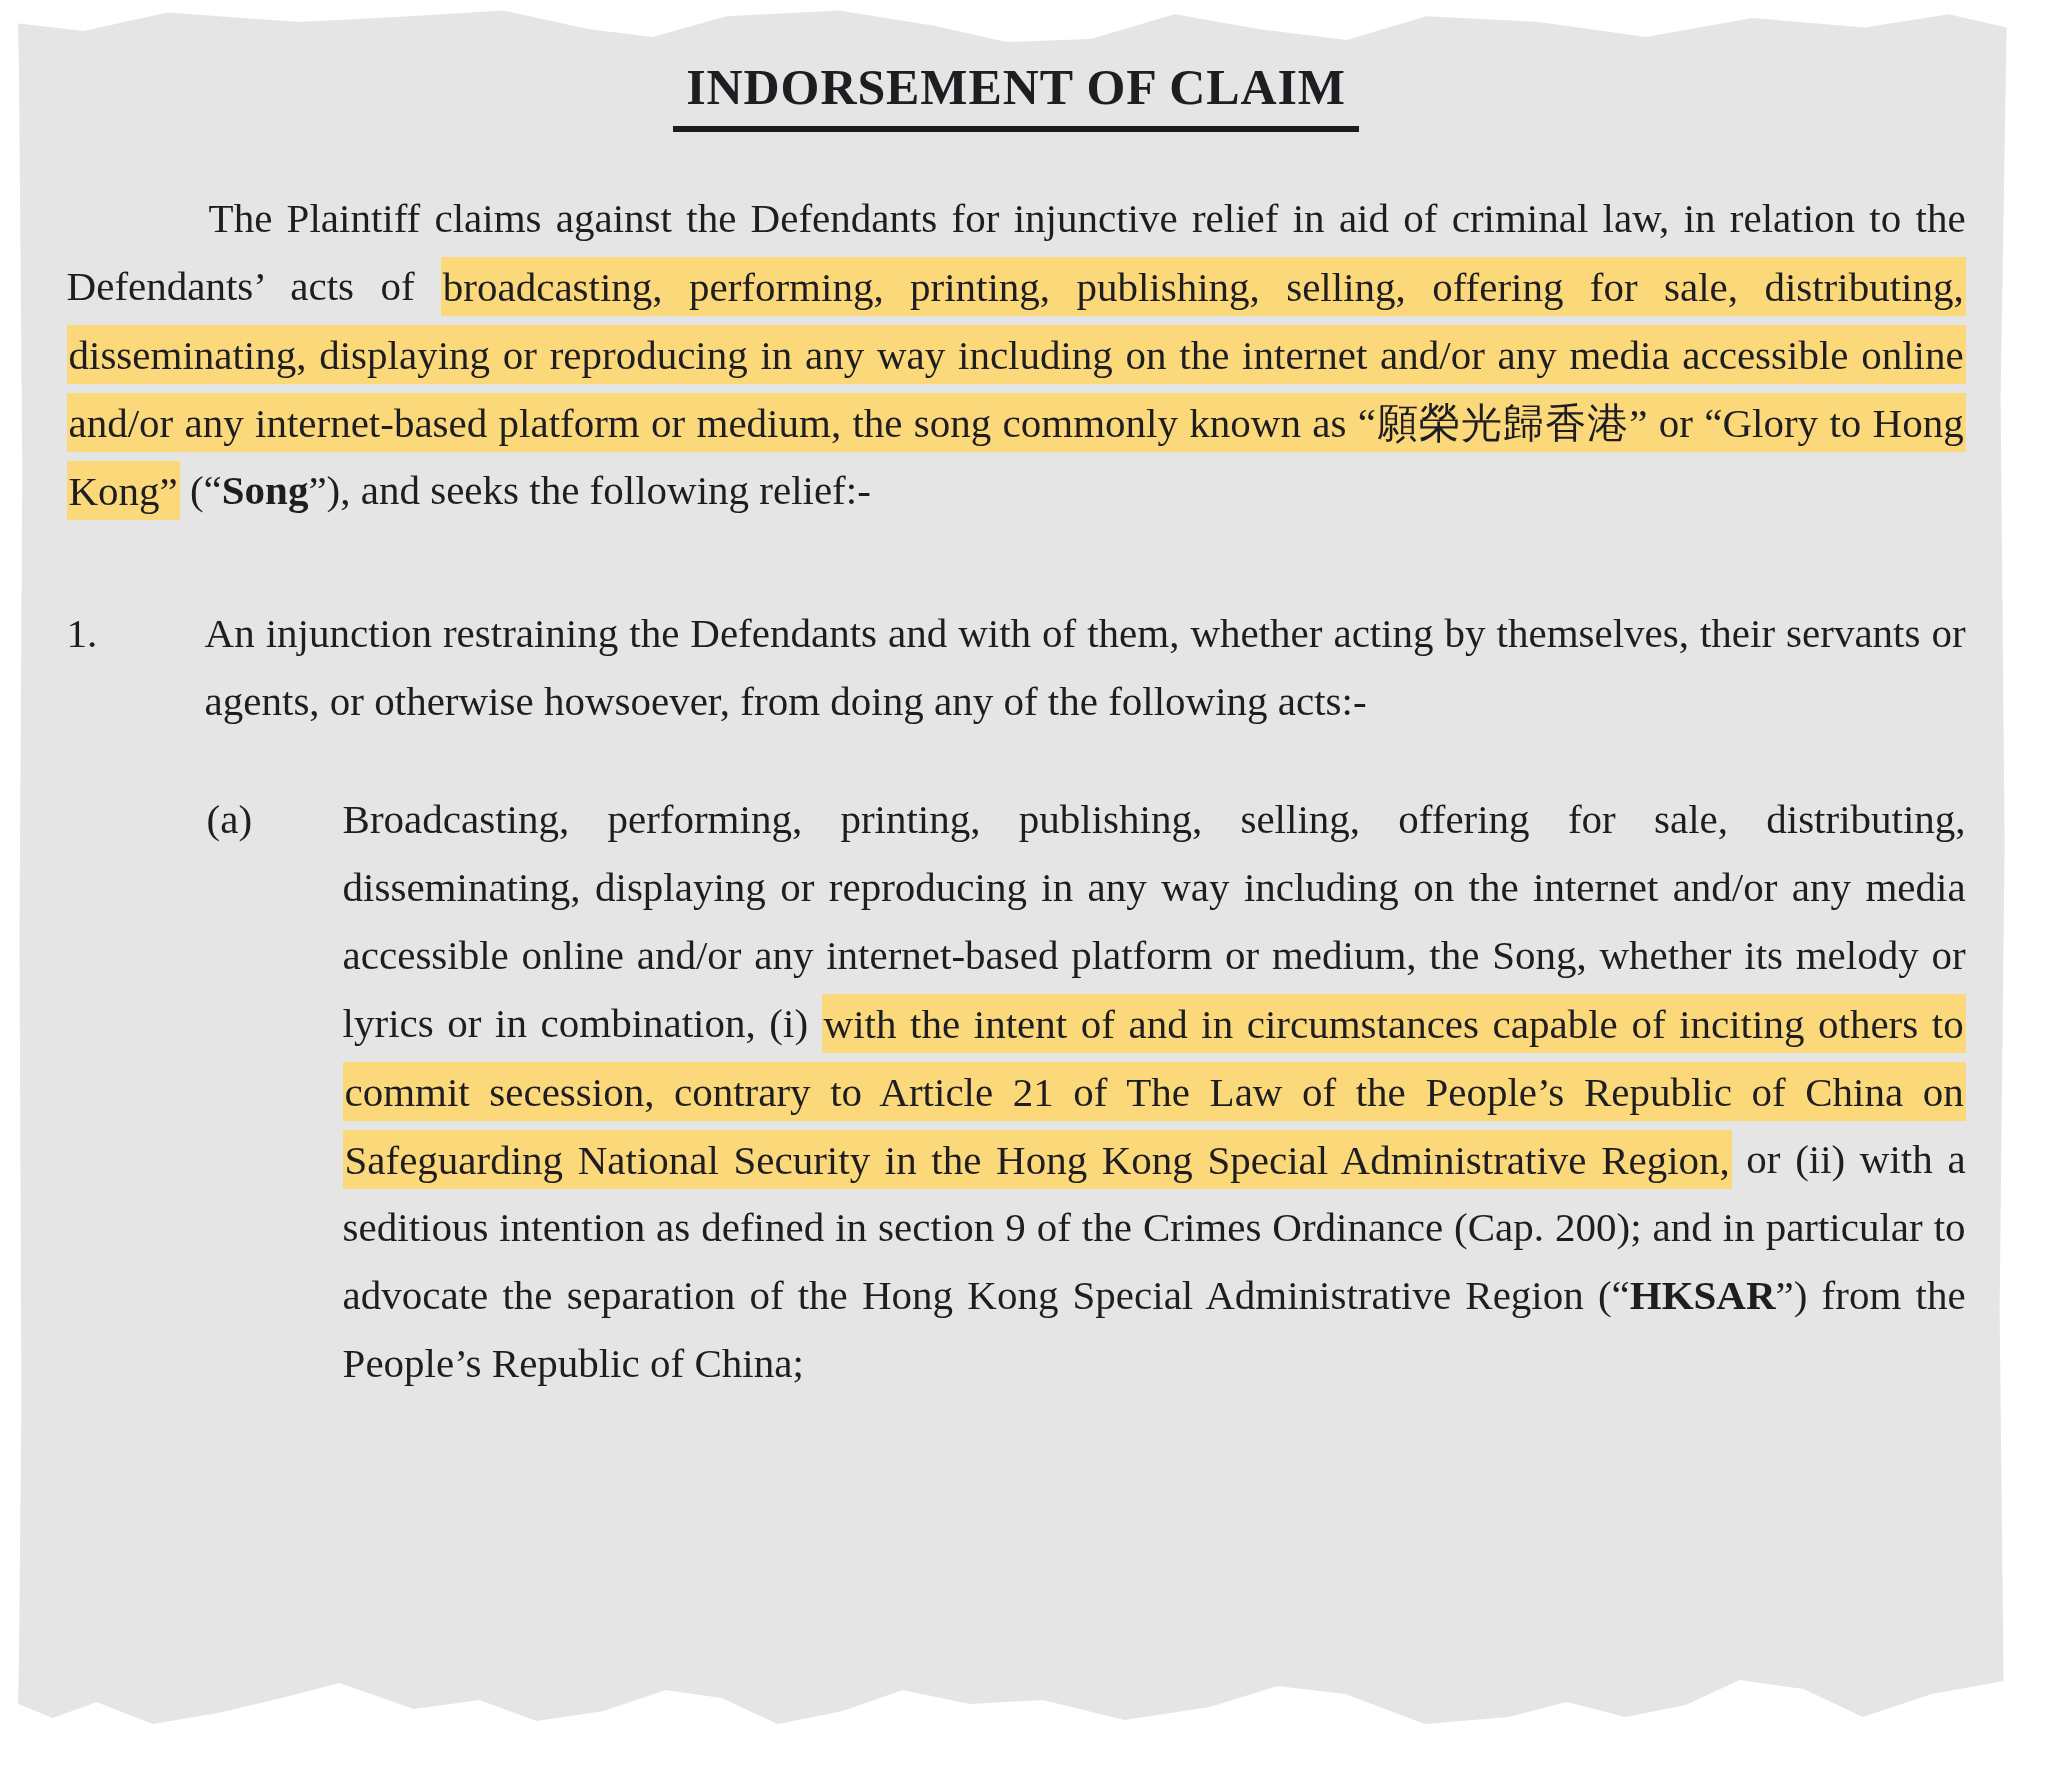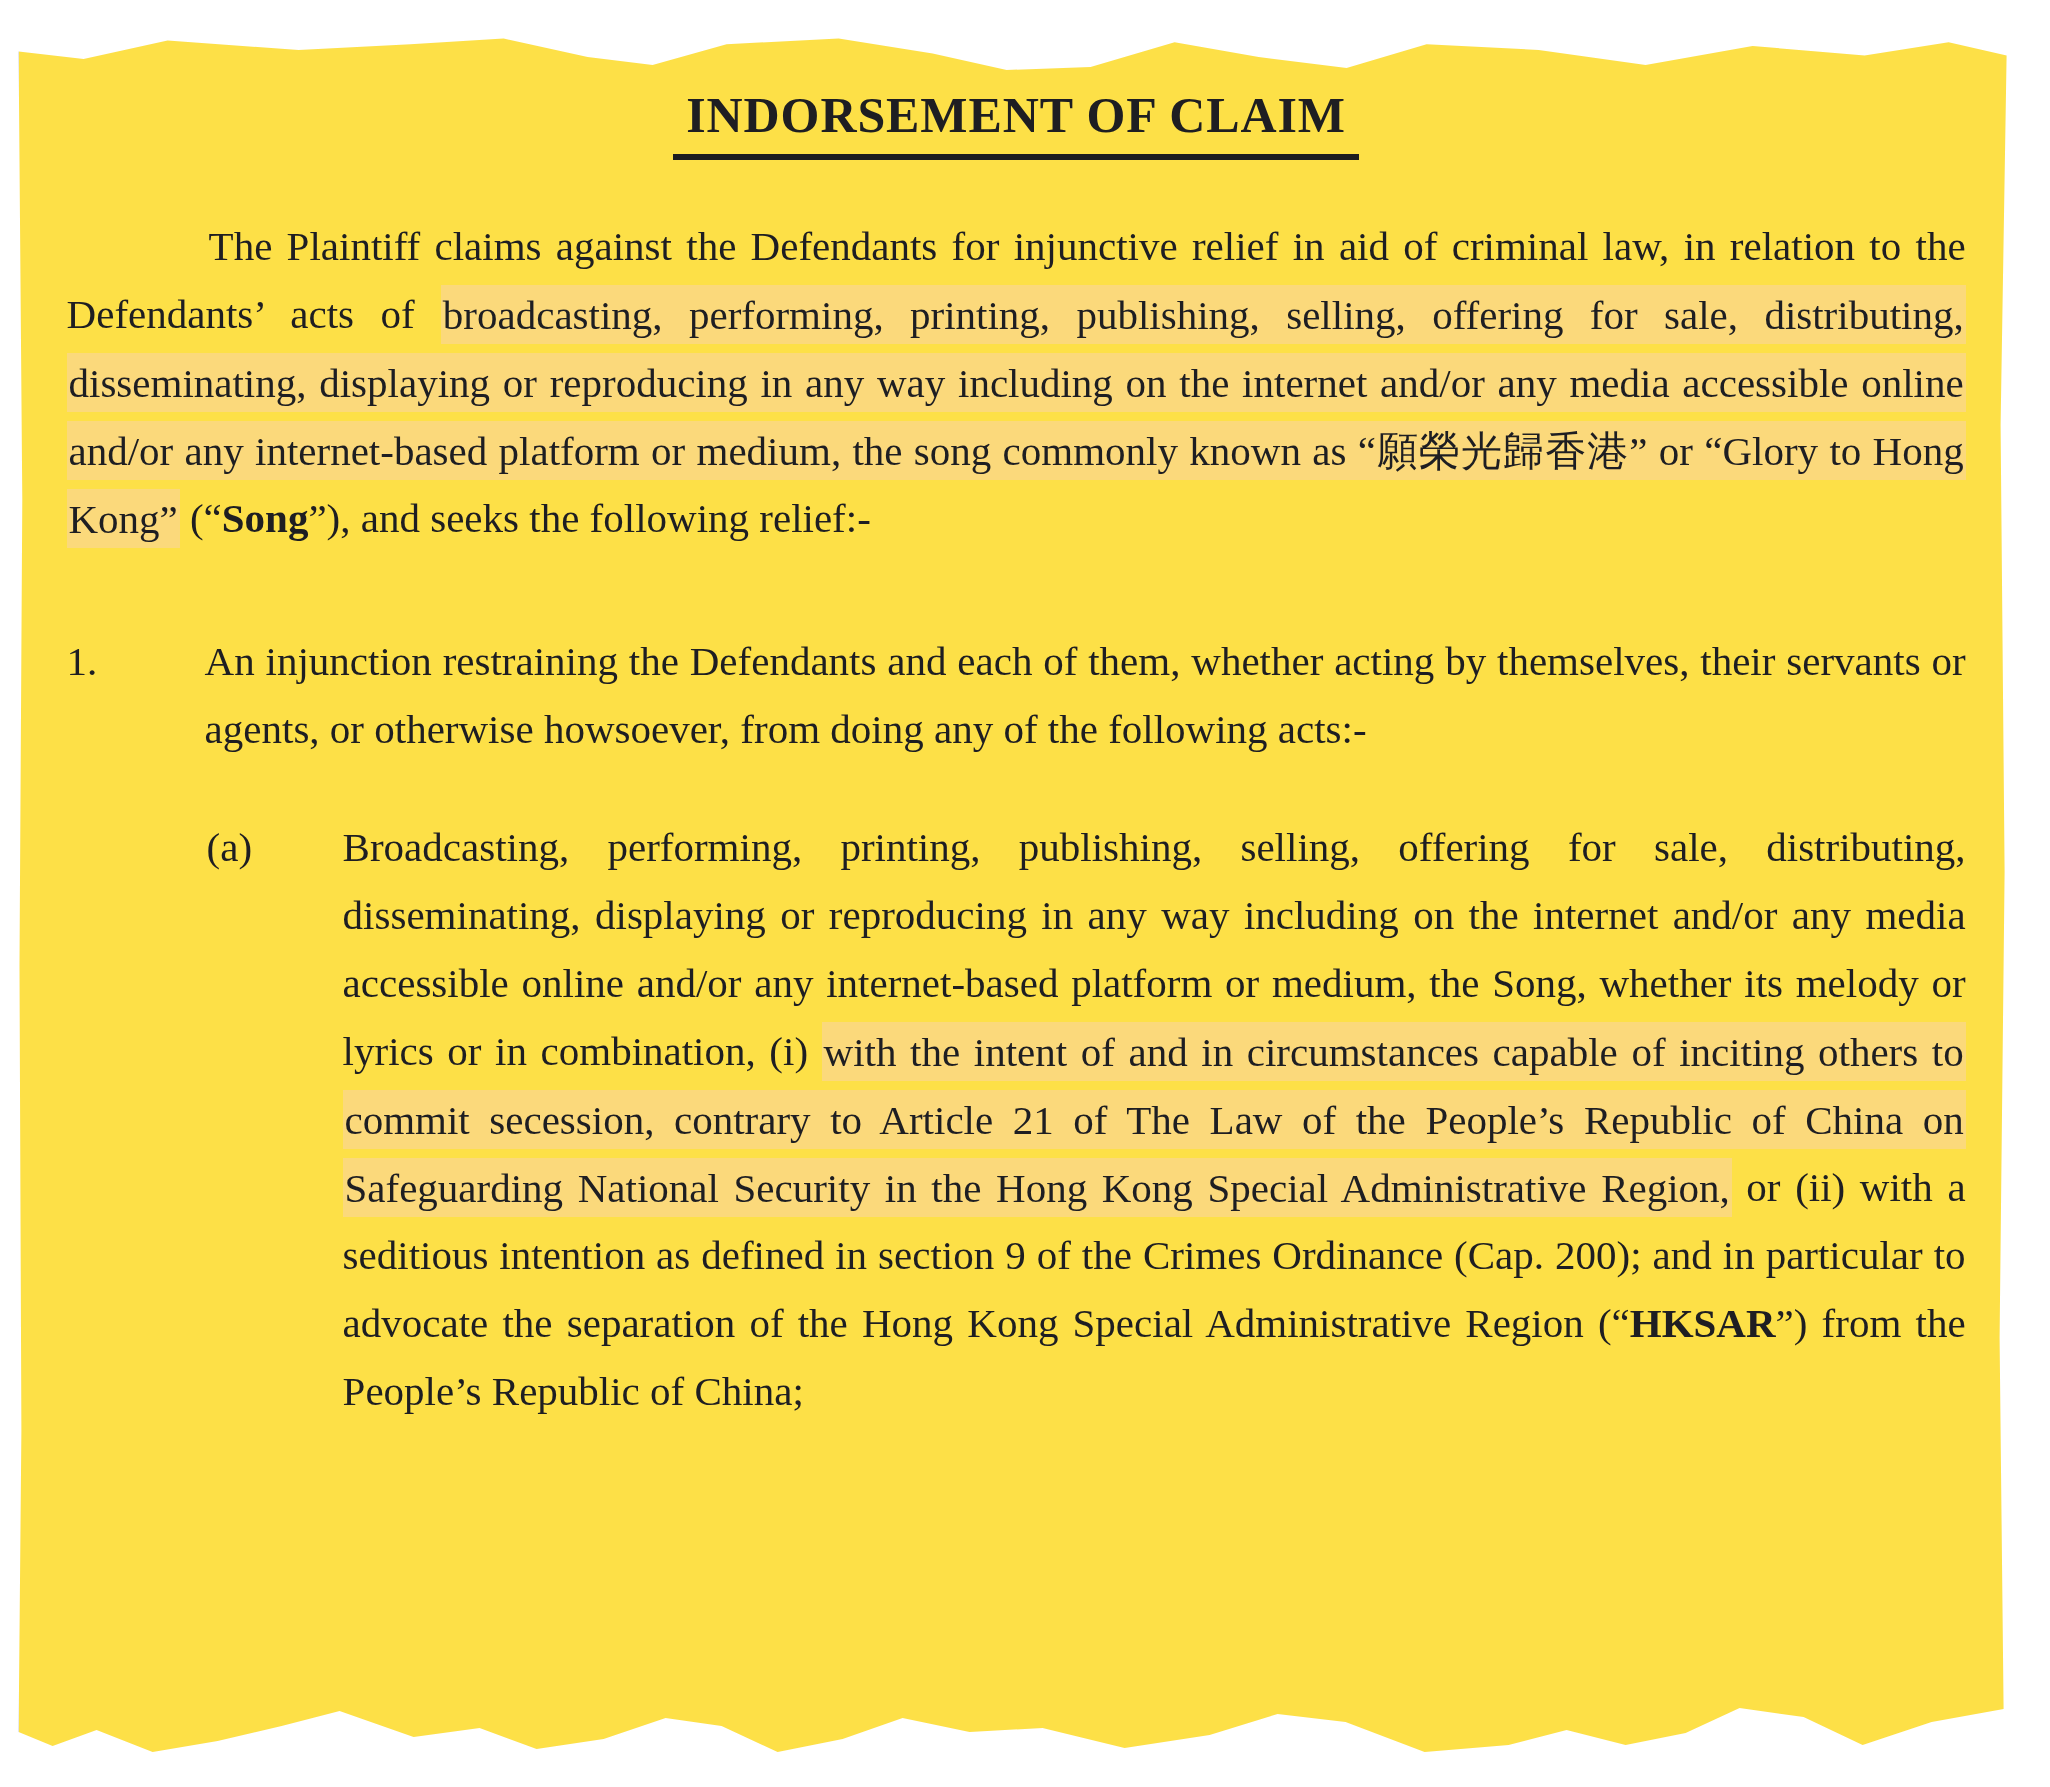--- a/index.html
+++ b/index.html
@@ -5,23 +5,23 @@
   html,body{margin:0;padding:0;}
   body{
     width:2051px;height:1787px;
     background:#ffffff;
     overflow:hidden;
     font-family:"Liberation Serif","DejaVu Serif",serif;
     position:relative;
   }
   .paper{
     position:absolute;
-    left:18.6px;top:33px;
+    left:18.6px;top:5px;
     width:1988px;height:1726px;
-    background:#fde047;
+    background:#e5e5e5;
     clip-path:polygon(
       0px 18.6px,65px 26px,149px 7.5px,280px 17px,392px 11.2px,485px 5.6px,569px 24px,634px 32px,
       708px 11.2px,820px 5.6px,914px 20.5px,988px 37px,1072px 34px,1156px 9.3px,1240px 24px,
       1328px 35px,1408px 11.2px,1520px 17px,1627px 32px,1734px 13px,1846px 22.4px,1930px 9.3px,
       1988px 22.4px,
       1982px 392px,1986px 839px,1981px 1305px,1985px 1676px,
       1913px 1689px,1844px 1712px,1785px 1684px,1721px 1675px,1667px 1700px,1607px 1712px,
       1548px 1697px,1490px 1712px,1406px 1719px,1327px 1689px,1259px 1681px,1191px 1702px,
       1106px 1715px,1024px 1695px,951px 1699px,884px 1685px,824px 1706px,759px 1719px,
       703px 1693px,647px 1685px,585px 1706px,518px 1716px,461px 1695px,395px 1704px,
@@ -91,21 +91,21 @@
 <body style="background: rgb(255, 255, 255);">
 
 <div class="paper">
   <div class="content">
 
     <h1 class="doc-title"><span class="underlined">INDORSEMENT OF CLAIM</span></h1>
 
     <p class="para intro"><span>The Plaintiff claims against the Defendants for injunctive relief in aid of criminal law, in relation to the Defendants’ acts of </span><mark class="hl" style="background: rgb(251, 217, 123);">broadcasting, performing, printing, publishing, selling, offering for sale, distributing, disseminating, displaying or reproducing in any way including on the internet and/or any media accessible online and/or any internet-based platform or medium, the song commonly known as “願榮光歸香港” or “Glory to Hong Kong”</mark><span> (“</span><b>Song</b><span>”), and seeks the following relief:-</span></p>
 
     <div class="para item">
-      <span class="num">1.</span><span>An injunction restraining the Defendants and each of them, whether acting by themselves, their servants or agents, or otherwise howsoever, from doing any of the following acts:-</span>
+      <span class="num">1.</span><span>An injunction restraining the Defendants and with of them, whether acting by themselves, their servants or agents, or otherwise howsoever, from doing any of the following acts:-</span>
     </div>
 
     <div class="para sub">
       <span class="num">(a)</span><span>Broadcasting, performing, printing, publishing, selling, offering for sale, distributing, disseminating, displaying or reproducing in any way including on the internet and/or any media accessible online and/or any internet-based platform or medium, the Song, whether its melody or lyrics or in combination, (i) </span><mark class="hl" style="background: rgb(251, 217, 123);">with the intent of and in circumstances capable of inciting others to commit secession, contrary to Article 21 of The Law of the People’s Republic of China on Safeguarding National Security in the Hong Kong Special Administrative Region,</mark><span> or (ii) with a seditious intention as defined in section 9 of the Crimes Ordinance (Cap. 200); and in particular to advocate the separation of the Hong Kong Special Administrative Region (“</span><b>HKSAR</b><span>”) from the People’s Republic of China;</span>
     </div>
 
   </div>
 </div>
 
 

